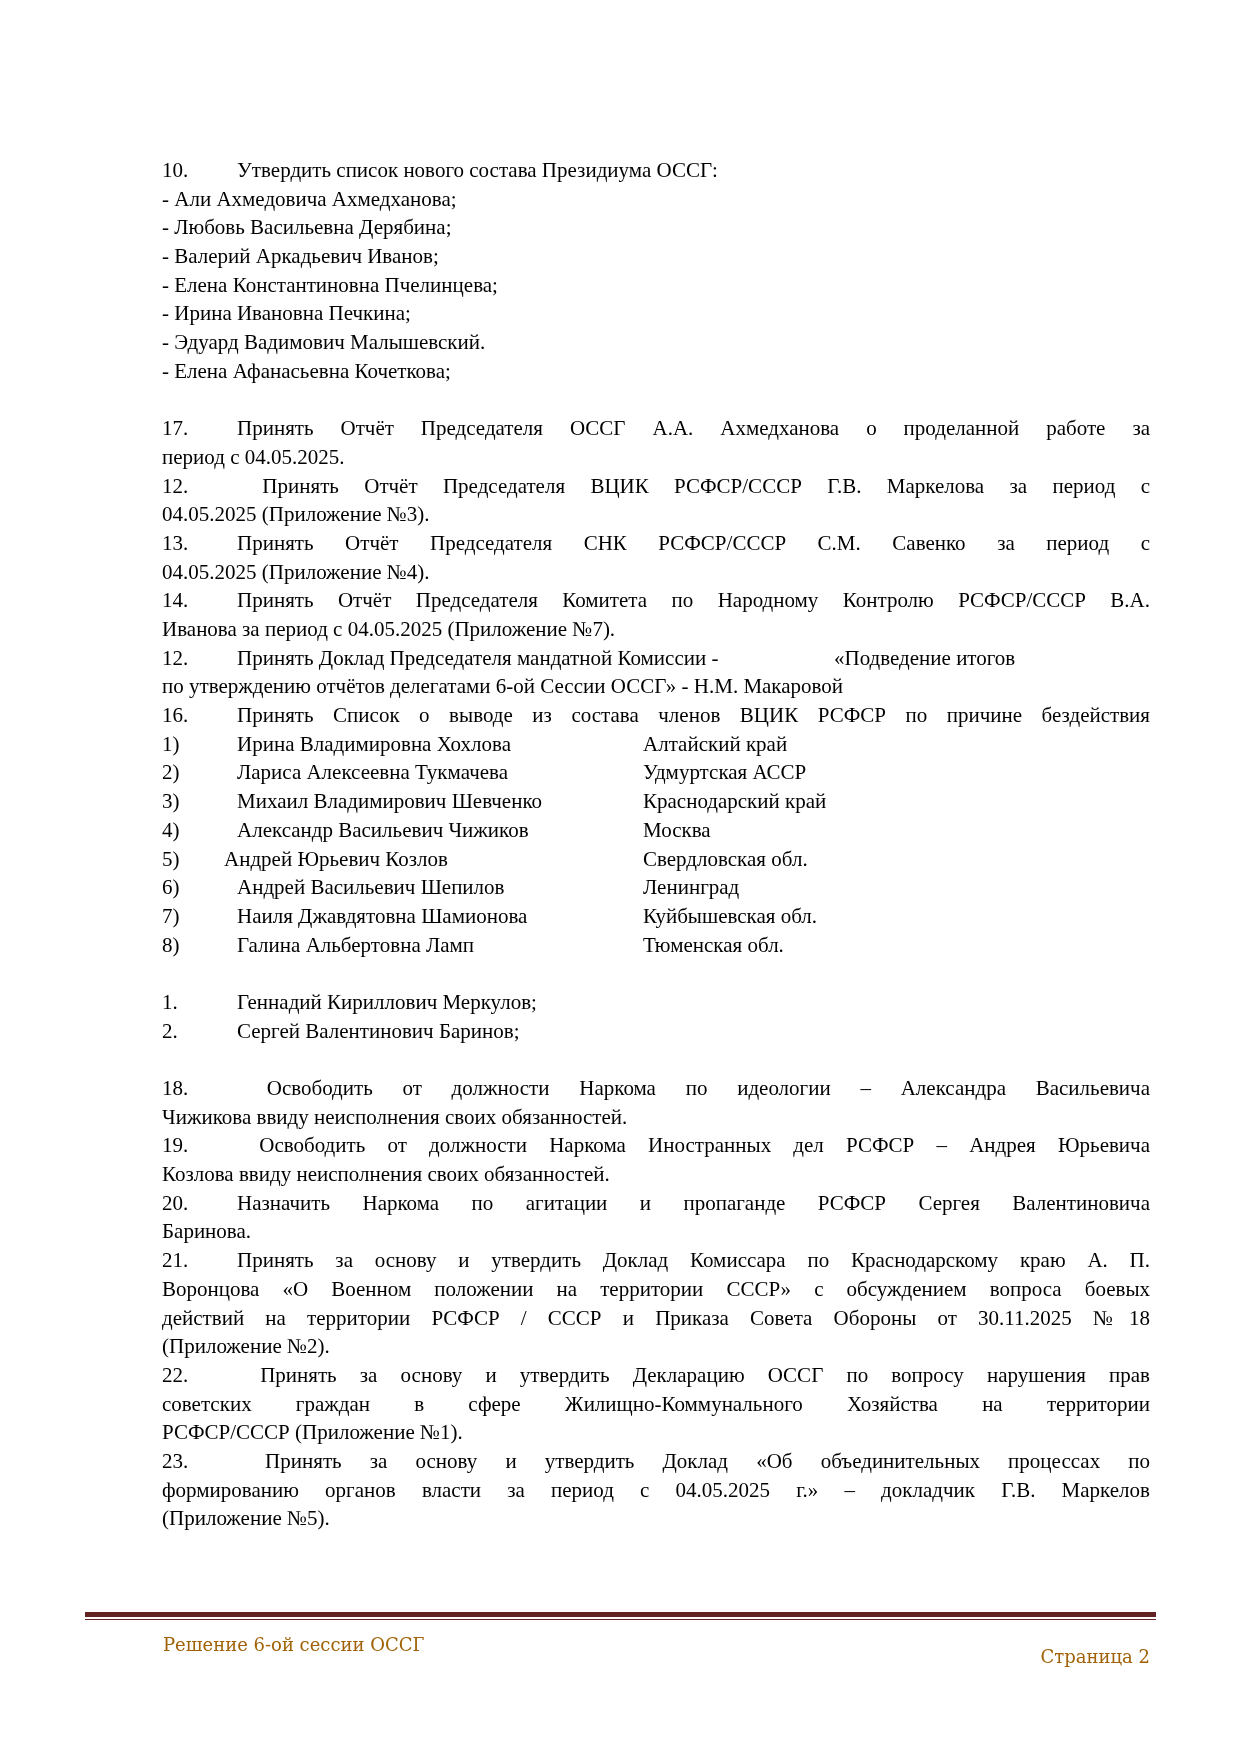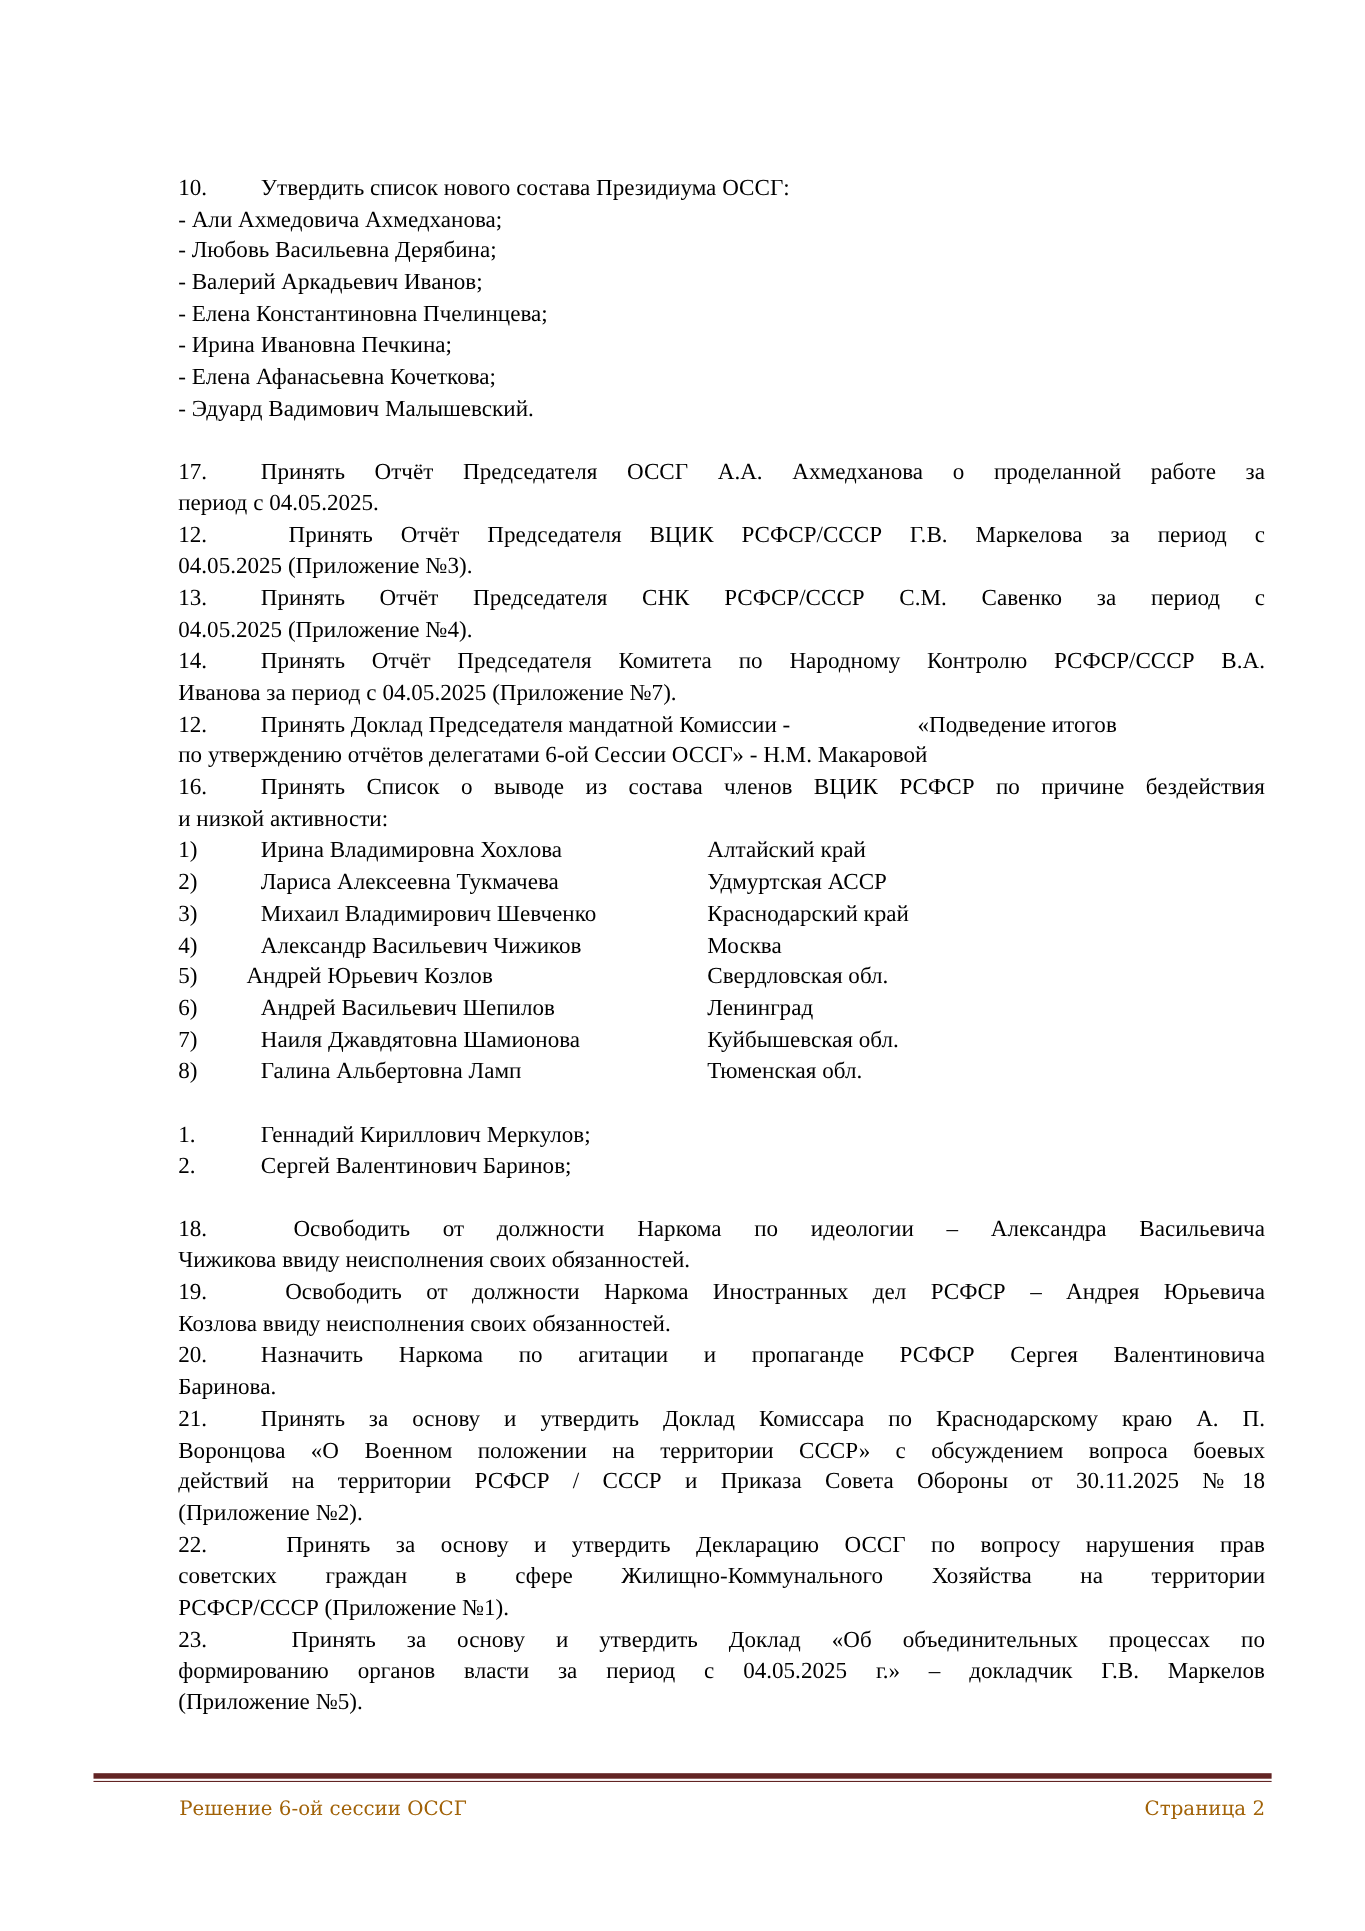--- a/index.html
+++ b/index.html
@@ -20,55 +20,54 @@
   .row .nm { width: 406px; }
   .row.shift .nm { width: 419px; }
   .blank { height: 28.7px; }
   .jline { text-align: justify; text-align-last: justify; height: 28.7px; }
   .footer-rule-thick { position: absolute; left: 85px; top: 1612px; width: 1071px; height: 5px; background: #622423; }
   .footer-rule-thin { position: absolute; left: 85px; top: 1619px; width: 1071px; height: 1px; background: #622423; }
   .footer-left, .footer-right {
     position: absolute; top: 1634px; font-family: "DejaVu Serif", serif; font-size: 18px; color: #a16207;
   }
   .footer-left { left: 163px; }
-  .footer-right { right: 91px; }
+  .footer-right { right: 91px; margin-top: 12px; }
 </style>
 </head>
 <body>
 
 <div class="page">
   <div class="body-text">
 
     <div class="line"><span class="num">10.</span><span>Утвердить список нового состава Президиума ОССГ:</span></div>
     <div class="line">- Али Ахмедовича Ахмедханова;</div>
     <div class="line">- Любовь Васильевна Дерябина;</div>
     <div class="line">- Валерий Аркадьевич Иванов;</div>
     <div class="line">- Елена Константиновна Пчелинцева;</div>
     <div class="line">- Ирина Ивановна Печкина;</div>
+    <div class="line">- Эдуард Вадимович Малышевский.</div>
     <div class="line">- Елена Афанасьевна Кочеткова;</div>
-    <div class="line">- Эдуард Вадимович Малышевский.</div>
     <div class="blank"></div>
 
     <div class="jline"><span class="num">17.</span><span>Принять Отчёт Председателя ОССГ А.А. Ахмедханова о проделанной работе за</span></div>
     <div class="line">период с 04.05.2025.</div>
 
     <div class="jline"><span class="num">12.</span><span> Принять Отчёт Председателя ВЦИК РСФСР/СССР Г.В. Маркелова за период с</span></div>
     <div class="line">04.05.2025 (Приложение №3).</div>
 
     <div class="jline"><span class="num">13.</span><span>Принять Отчёт Председателя СНК РСФСР/СССР С.М. Савенко за период с</span></div>
     <div class="line">04.05.2025 (Приложение №4).</div>
 
     <div class="jline"><span class="num">14.</span><span>Принять Отчёт Председателя Комитета по Народному Контролю РСФСР/СССР В.А.</span></div>
     <div class="line">Иванова за период с 04.05.2025 (Приложение №7).</div>
 
     <div class="line" style="position:relative;"><span class="num">12.</span><span>Принять Доклад Председателя мандатной Комиссии -</span><span style="position:absolute; left:672px;">«Подведение итогов</span></div>
     <div class="line">по утверждению отчётов делегатами 6-ой Сессии ОССГ» - Н.М. Макаровой</div>
 
     <div class="jline"><span class="num">16.</span><span>Принять Список о выводе из состава членов ВЦИК РСФСР по причине бездействия</span></div>
-    <div class="line">и низкой активности:</div>
 
     <div class="row">
         <span class="n">1)</span>
         <span class="nm">Ирина Владимировна Хохлова</span>
         <span>Алтайский край</span>
       </div>
     <div class="row">
         <span class="n">2)</span>
         <span class="nm">Лариса Алексеевна Тукмачева</span>
         <span>Удмуртская АССР</span>

